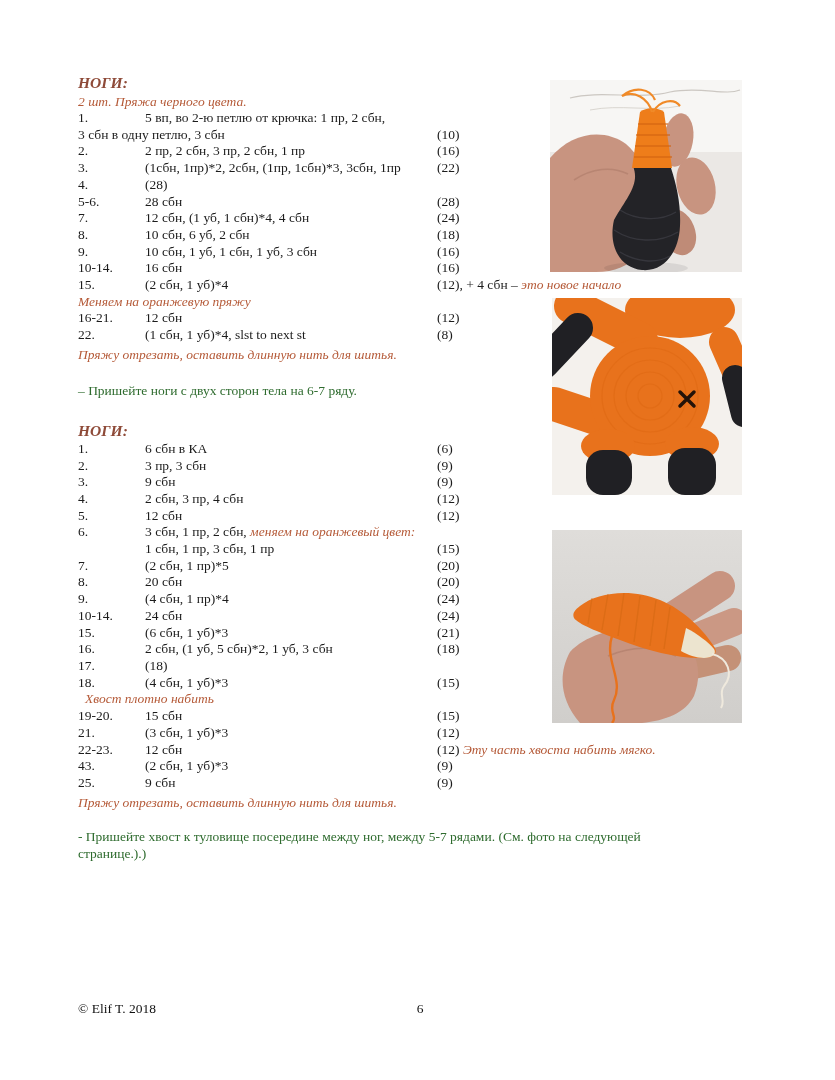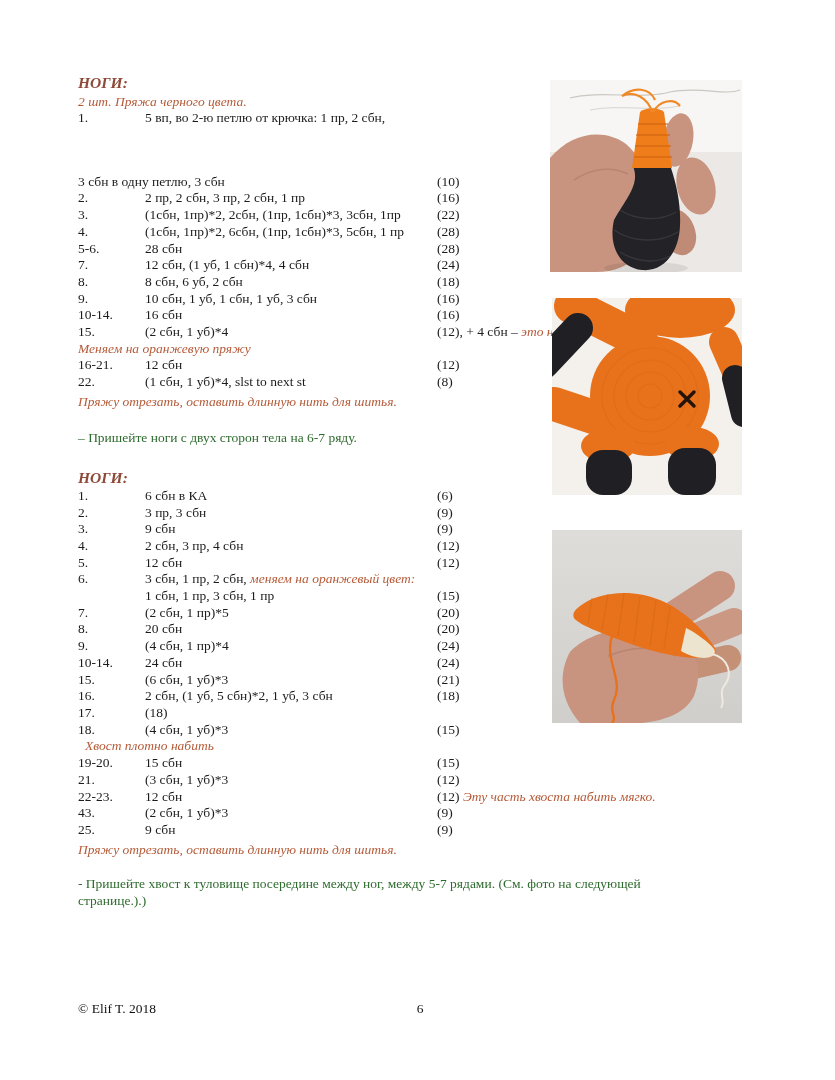--- a/index.html
+++ b/index.html
@@ -27,21 +27,21 @@
   }
   .section-title{
     font-size:15.5px;font-weight:bold;font-style:italic;
     color:var(--brown);line-height:21px;
   }
   .subtitle{
     font-style:italic;color:var(--orange-text);line-height:17px;
   }
   .line{line-height:16.7px;white-space:nowrap;}
   .row{display:grid;grid-template-columns:67px 292px 1fr;}
-  .row.cont-left{grid-template-columns:0px 359px 1fr;margin-top:47px;}
+  .row.cont-left{grid-template-columns:0px 359px 1fr;}
   .num,.txt,.cnt{white-space:nowrap;}
   .accent{color:var(--orange-text);font-style:italic;}
   .accent-line{color:var(--orange-text);font-style:italic;}
   .accent-line.indent{padding-left:7px;}
   .footer-note{color:var(--orange-text);font-style:italic;line-height:17px;margin-top:2px;}
   .tip{color:var(--green-text);line-height:17px;margin-top:19px;white-space:nowrap;}
   .tip-wide{color:var(--green-text);line-height:17.5px;margin-top:17px;white-space:normal;width:700px;}
   .section-tail{margin-top:21px;}
   .photo{
     position:absolute;
@@ -82,36 +82,35 @@
             <span class="txt">2 пр, 2 сбн, 3 пр, 2 сбн, 1 пр</span>
             <span class="cnt">(16)</span>
           </div>
           <div class="line row">
             <span class="num">3.</span>
             <span class="txt">(1сбн, 1пр)*2, 2сбн, (1пр, 1сбн)*3, 3сбн, 1пр</span>
             <span class="cnt">(22)</span>
           </div>
           <div class="line row">
             <span class="num">4.</span>
-            <span class="txt">(1сбн, 1пр)*2, 6сбн, (1пр, 1сбн)*3, 5сбн, 1 пр</span>
             <span class="cnt">(28)</span>
           </div>
           <div class="line row">
             <span class="num">5-6.</span>
             <span class="txt">28 сбн</span>
             <span class="cnt">(28)</span>
           </div>
           <div class="line row">
             <span class="num">7.</span>
             <span class="txt">12 сбн, (1 уб, 1 сбн)*4, 4 сбн</span>
             <span class="cnt">(24)</span>
           </div>
           <div class="line row">
             <span class="num">8.</span>
-            <span class="txt">8 сбн, 6 уб, 2 сбн</span>
+            <span class="txt">10 сбн, 6 уб, 2 сбн</span>
             <span class="cnt">(18)</span>
           </div>
           <div class="line row">
             <span class="num">9.</span>
             <span class="txt">10 сбн, 1 уб, 1 сбн, 1 уб, 3 сбн</span>
             <span class="cnt">(16)</span>
           </div>
           <div class="line row">
             <span class="num">10-14.</span>
             <span class="txt">16 сбн</span>

